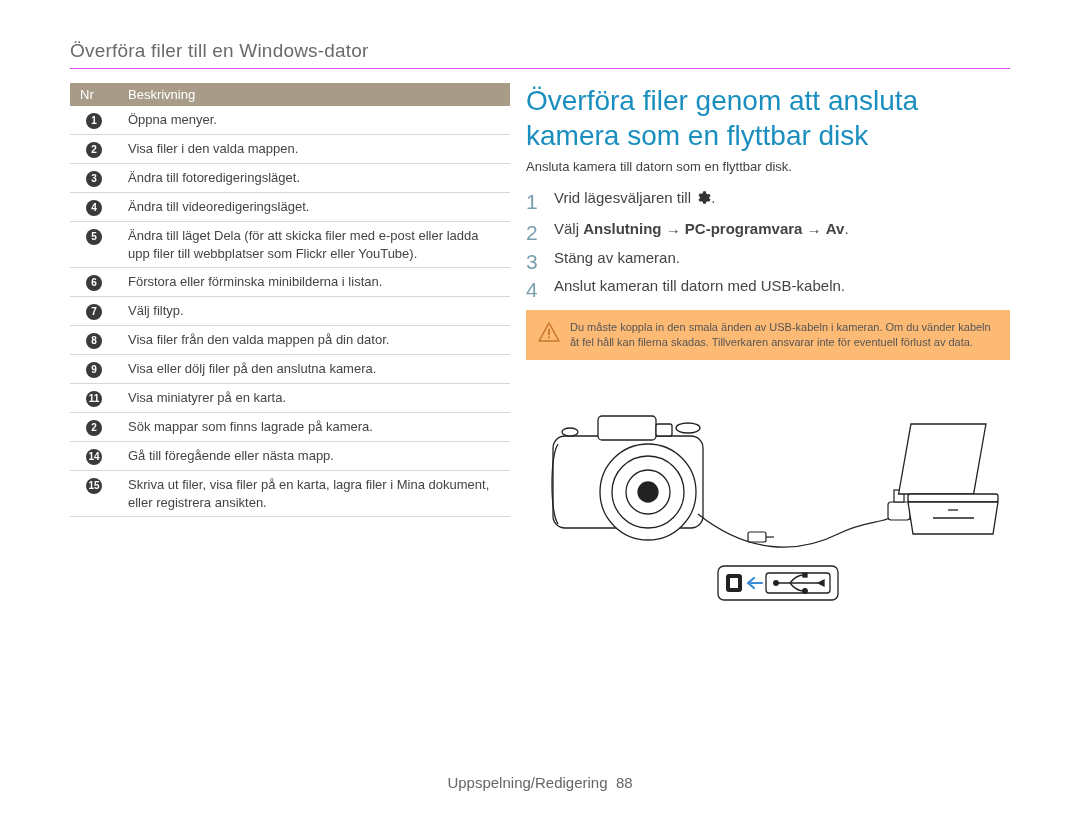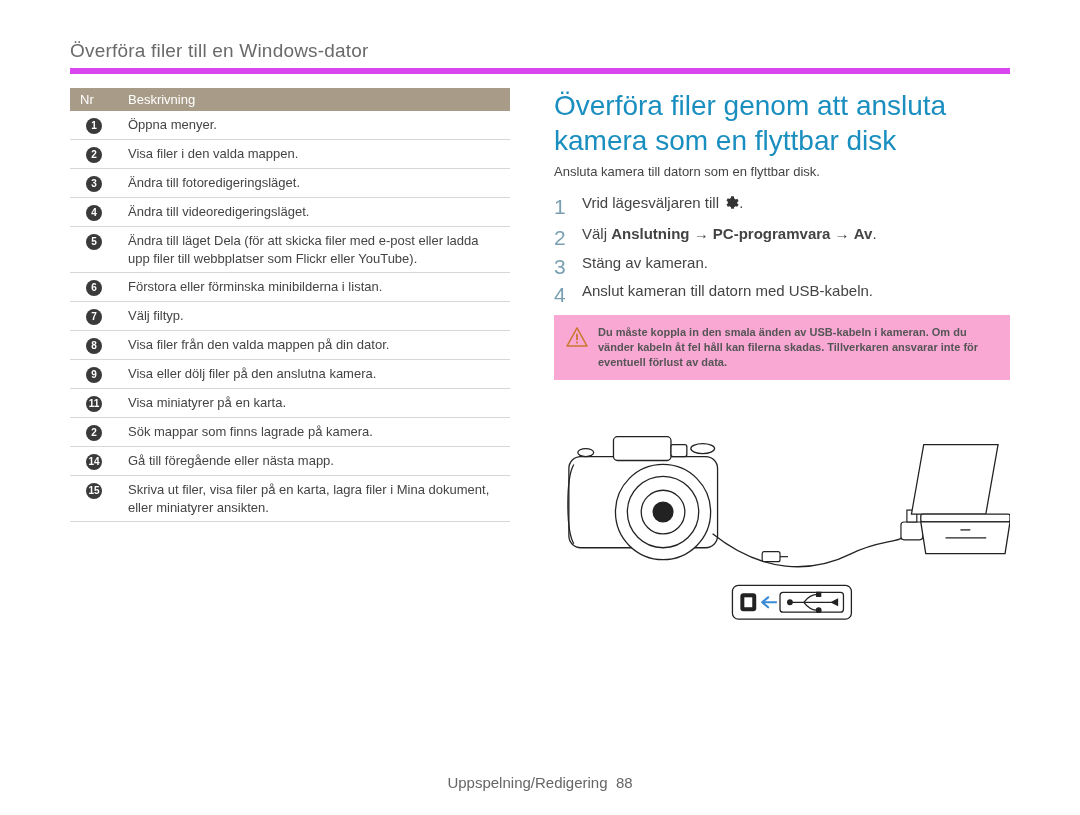--- a/index.html
+++ b/index.html
@@ -11,26 +11,26 @@
     color: #333;
     position: relative;
     padding: 40px 70px 30px 70px;
   }
   .page-title {
     font-size: 19px;
     font-weight: 300;
     color: #6a6a6a;
     letter-spacing: 0.2px;
     padding-bottom: 6px;
-    border-bottom: 6px solid #d946ef;
+    border-bottom: 1px solid #d946ef;
     margin-bottom: 14px;
   }
   .columns {
     display: flex;
-    gap: 44px;
+    gap: 16px;
   }
   .left-col { flex: 0 0 440px; }
   .right-col { flex: 1; }
 
   table.desc-table {
     width: 100%;
     border-collapse: collapse;
     font-size: 13px;
     color: #444;
   }
@@ -101,28 +101,27 @@
   }
   ol.steps li strong { font-weight: bold; }
   .gear-icon {
     display: inline-block;
     vertical-align: -3px;
   }
   .arrow { font-family: inherit; }
 
   .warning-box {
     margin-top: 14px;
-    background: #f9a8d4;
+    background: #fdba74;
     padding: 10px 14px 10px 44px;
     font-size: 11px;
     color: #555;
     line-height: 1.35;
     position: relative;
     min-height: 50px;
-    font-weight: bold;
   }
   .warning-box .warn-icon {
     position: absolute;
     left: 12px; top: 12px;
   }
 
   .illustration {
     margin-top: 24px;
     width: 100%;
     height: 230px;
@@ -197,21 +196,21 @@
           <tr>
             <td><span class="num-circle">2</span></td>
             <td>Sök mappar som finns lagrade på kamera.</td>
           </tr>
           <tr>
             <td><span class="num-circle">14</span></td>
             <td>Gå till föregående eller nästa mapp.</td>
           </tr>
           <tr>
             <td><span class="num-circle">15</span></td>
-            <td>Skriva ut filer, visa filer på en karta, lagra filer i Mina dokument, eller miniatyrer ansikten.</td>
+            <td>Skriva ut filer, visa filer på en karta, lagra filer i Mina dokument, eller registrera ansikten.</td>
           </tr>
         </tbody>
     </table>
   </div>
 
   <div class="right-col">
     <div class="section-heading">Överföra filer genom att ansluta kamera som en flyttbar disk</div>
     <div class="section-sub">Ansluta kamera till datorn som en flyttbar disk.</div>
 
     <ol class="steps">

